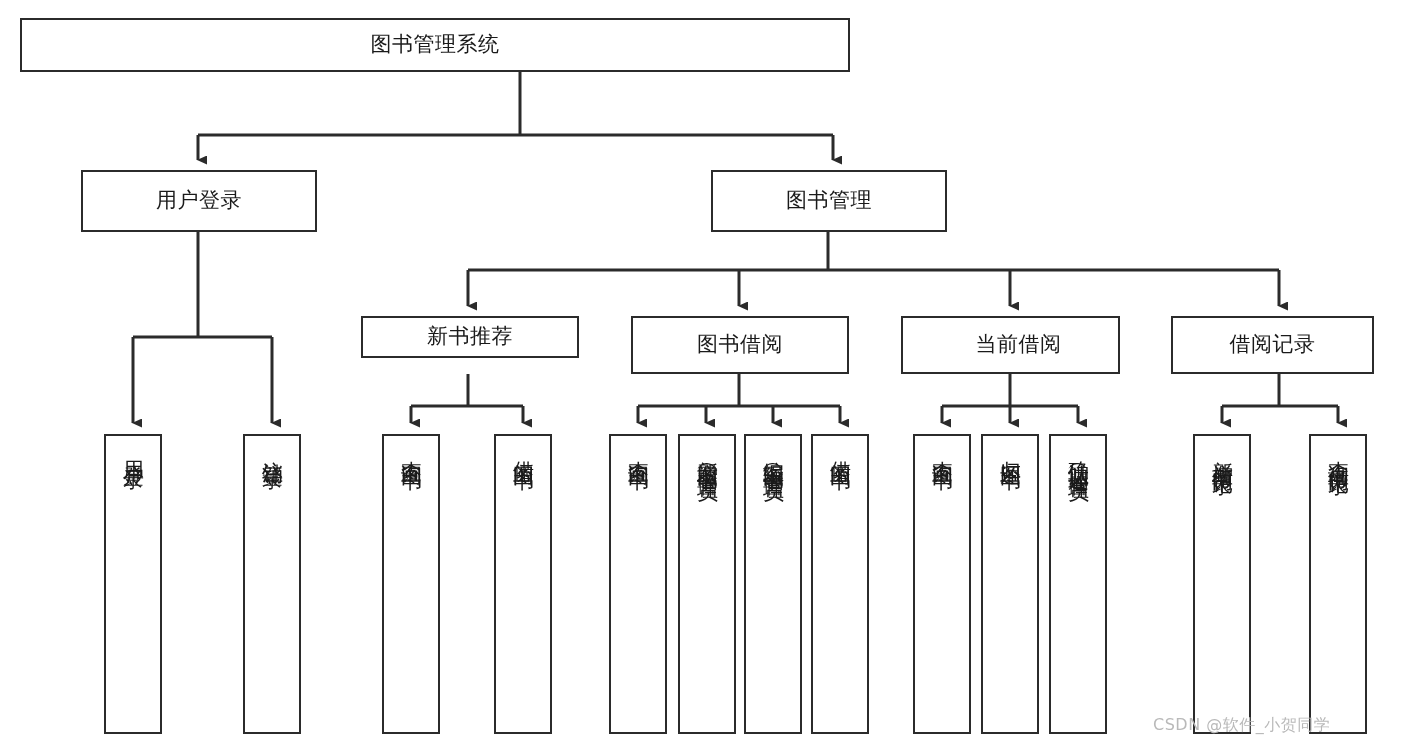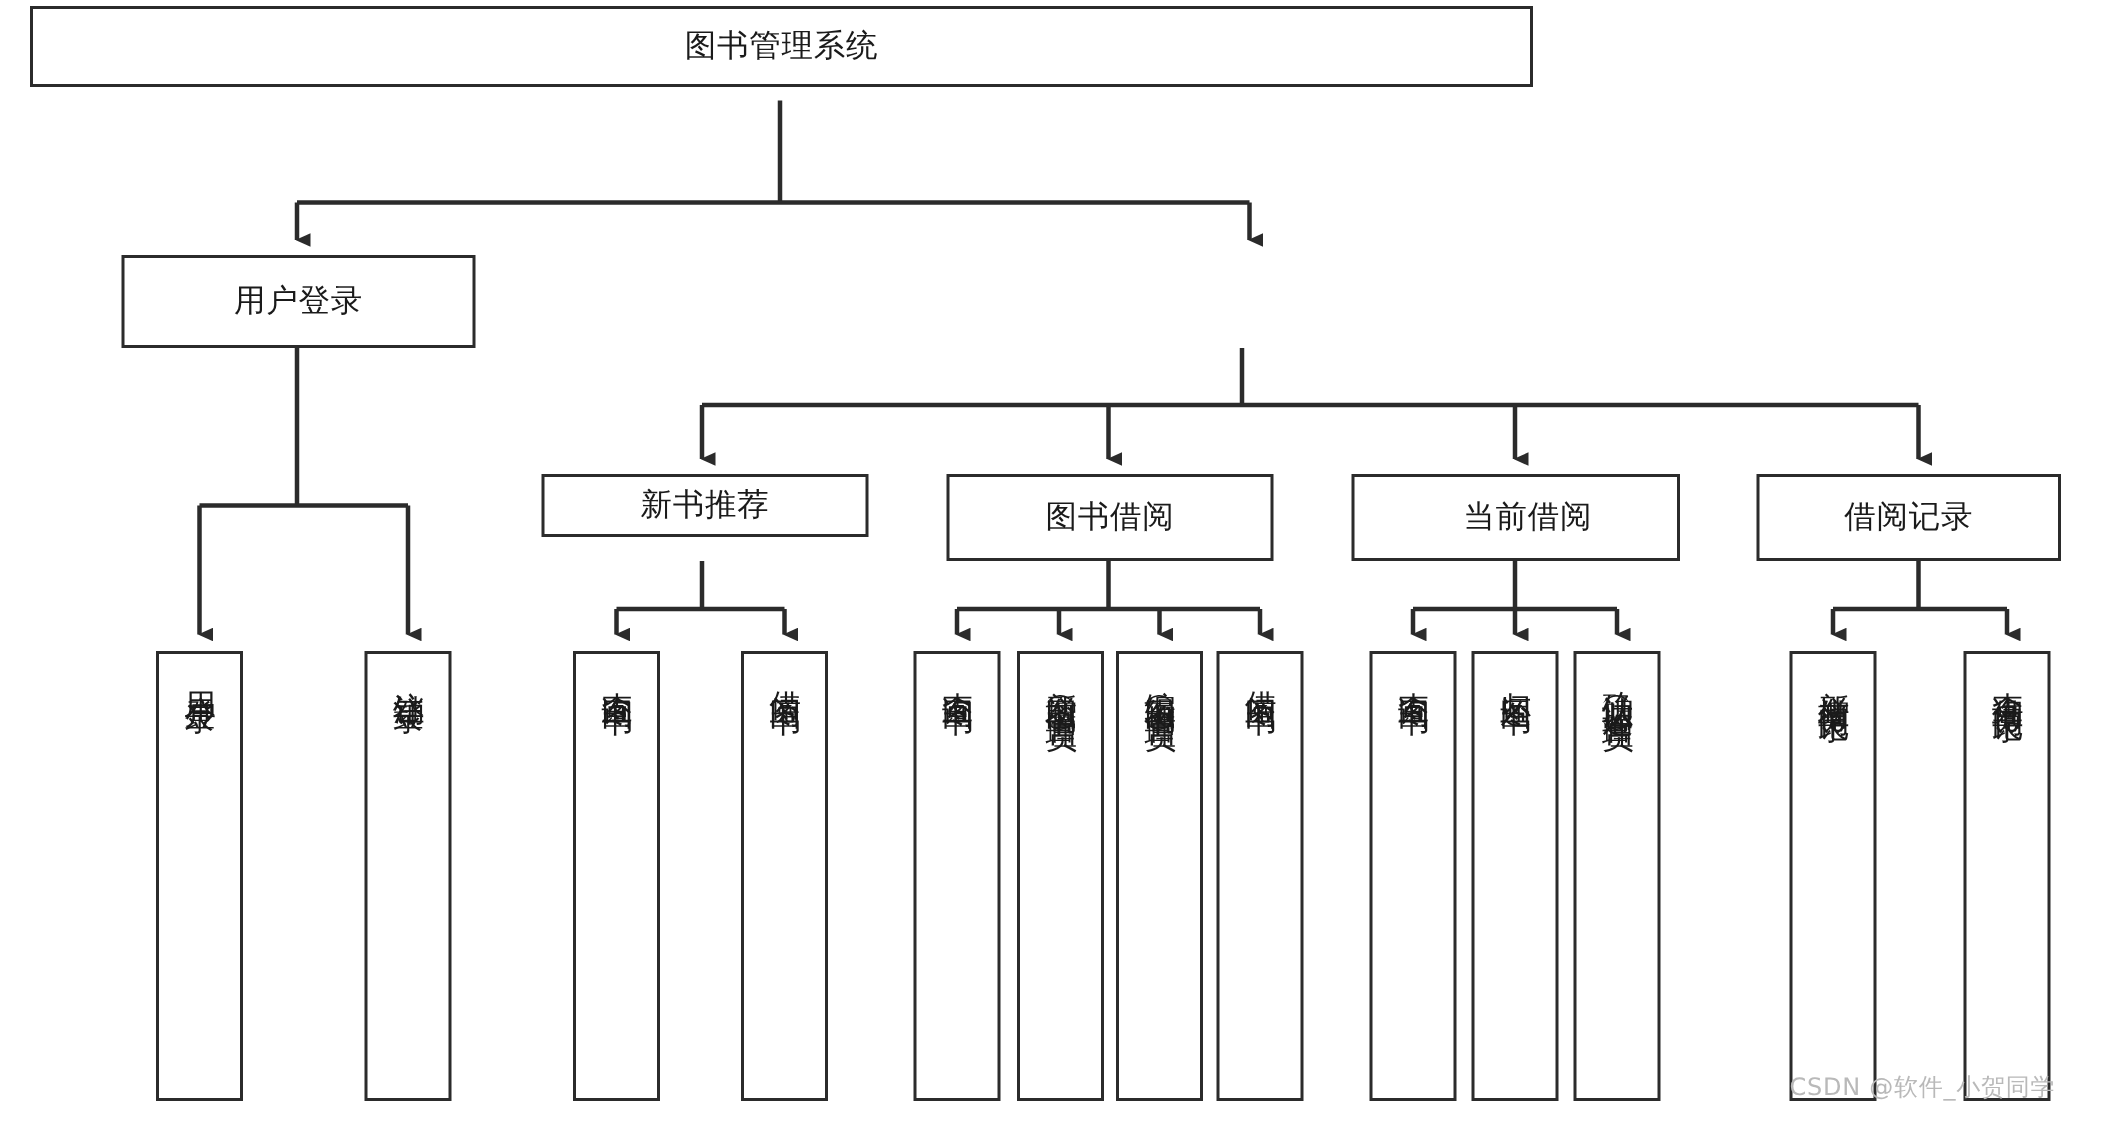--- a/index.html
+++ b/index.html
@@ -116,26 +116,29 @@
       <path d="M1010,406 L1010,423" marker-end="url(#arrow)"></path>
       <path d="M1078,406 L1078,423" marker-end="url(#arrow)"></path>
 
       <path d="M1279,374 L1279,406"></path>
       <path d="M1222,406 L1338,406"></path>
       <path d="M1222,406 L1222,423" marker-end="url(#arrow)"></path>
       <path d="M1338,406 L1338,423" marker-end="url(#arrow)"></path>
     </g>
   </svg>
 
-  <div class="node h-node" style="left:20px; top:4px; width:1002px; height:54px;">
+  <div class="node h-node" style="left:20px; top:18px; width:830px; height:54px;">
     <span class="lbl">图书管理系统</span>
   </div>
 
   <div class="node h-node" style="left:81px; top:170px; width:236px; height:62px;">
     <span class="lbl">用户登录</span>
+  </div>
+  <div class="node h-node" style="left:711px; top:170px; width:236px; height:62px;">
+    <span class="lbl">图书管理</span>
   </div>
 
   <div class="node h-node" style="left:361px; top:316px; width:218px; height:42px;">
     <span class="lbl">新书推荐</span>
   </div>
   <div class="node h-node" style="left:631px; top:316px; width:218px; height:58px;">
     <span class="lbl">图书借阅</span>
   </div>
   <div class="node h-node" style="left:901px; top:316px; width:219px; height:58px;padding-left:16px;">
     <span class="lbl">当前借阅</span>
@@ -181,15 +184,15 @@
     <span class="lbl">确认归还（管理员）</span>
   </div>
 
   <div class="node v-node" style="left:1193px; top:434px; width:58px; height:300px;">
     <span class="lbl">新增借阅记录</span>
   </div>
   <div class="node v-node" style="left:1309px; top:434px; width:58px; height:300px;">
     <span class="lbl">查询借阅记录</span>
   </div>
 
-  <div class="watermark" style="left:1193px; top:715px;">CSDN @软件_小贺同学</div>
+  <div class="watermark" style="left:1153px; top:715px;">CSDN @软件_小贺同学</div>
 
 </div>
 
 </body></html>

